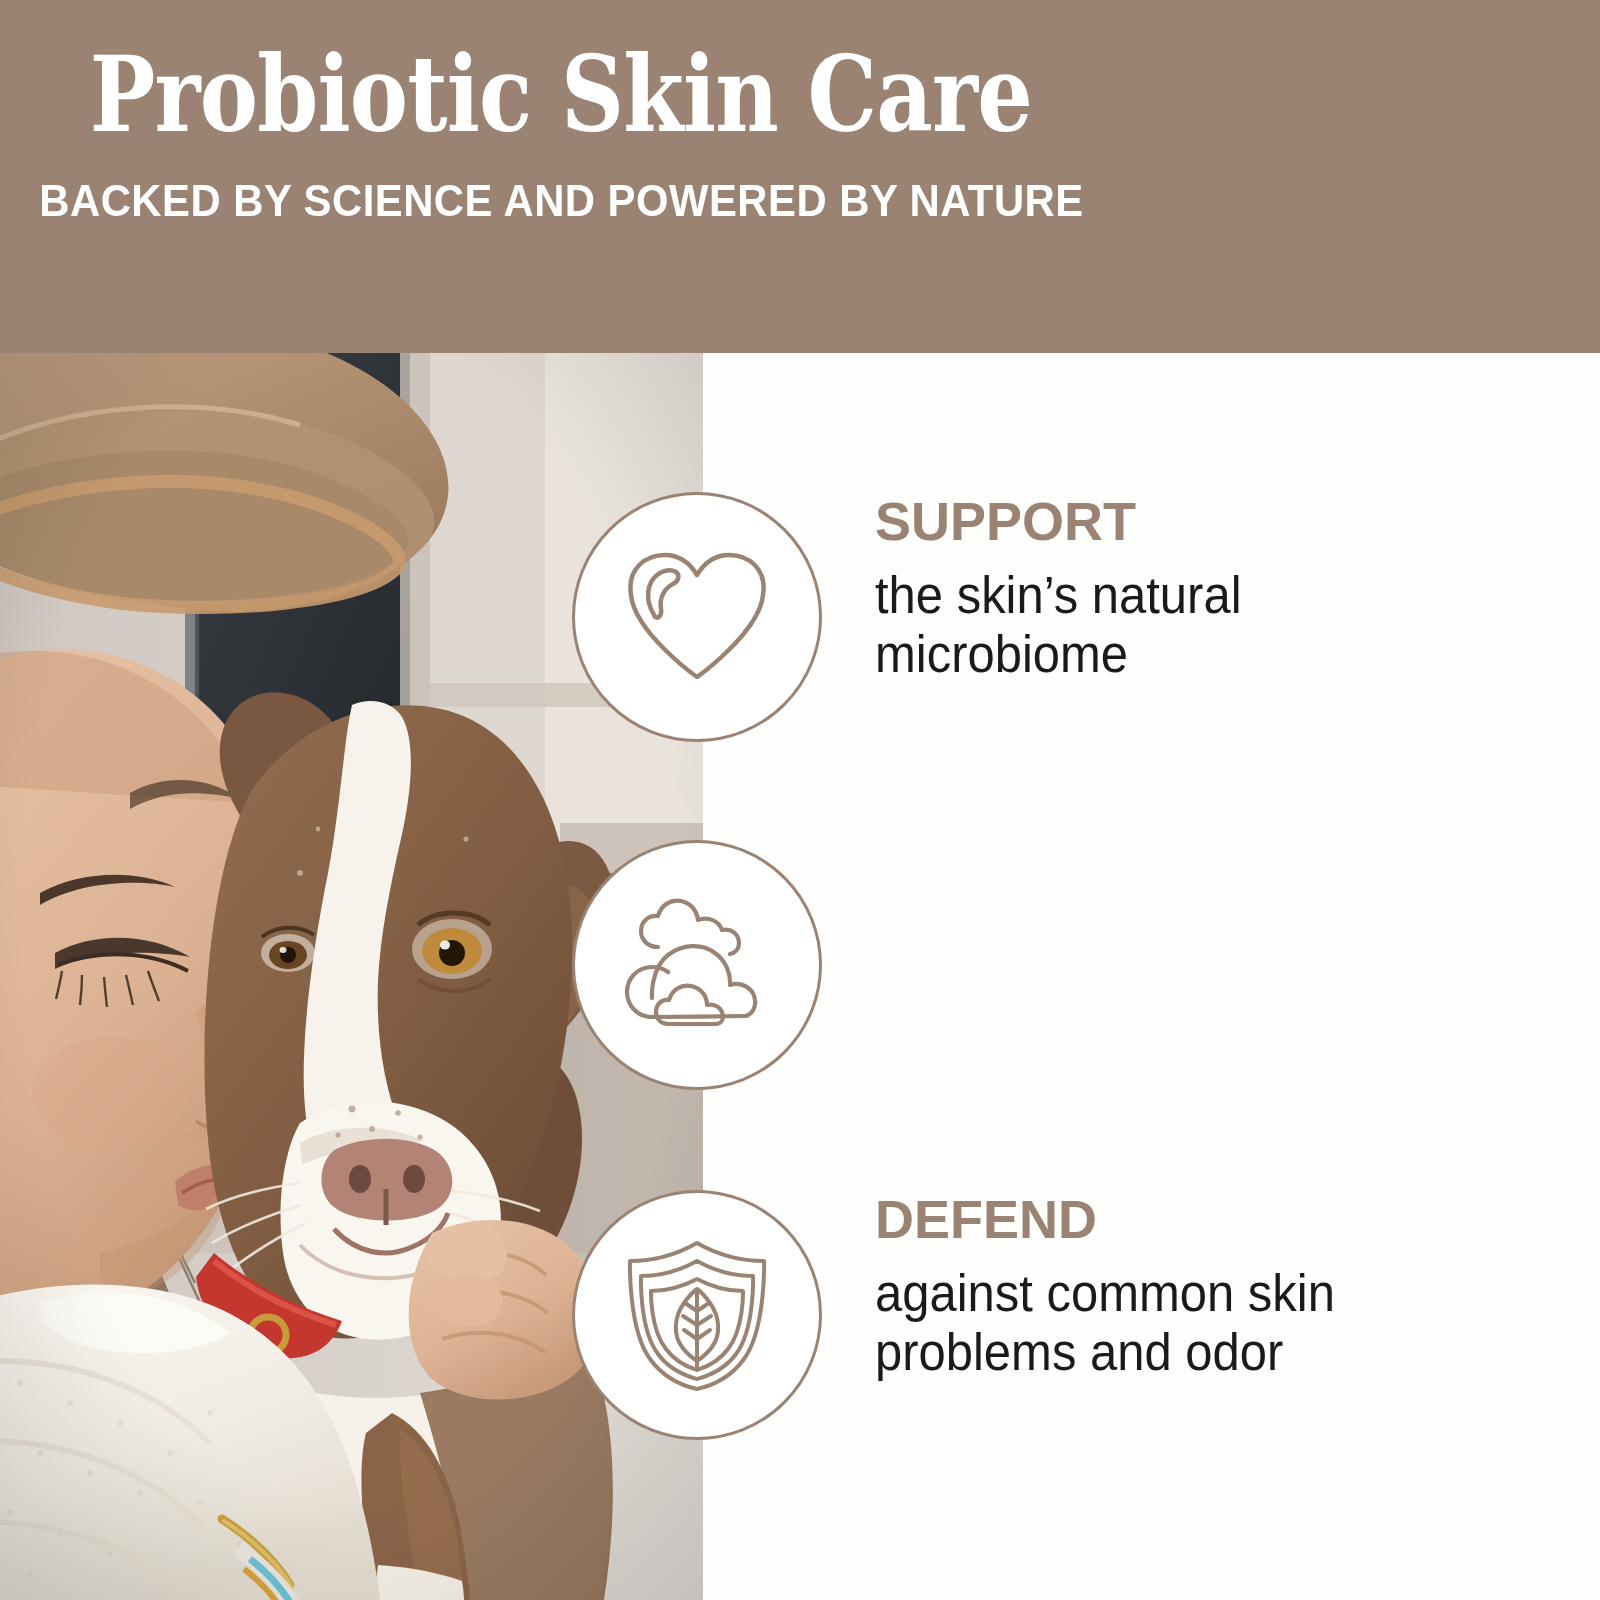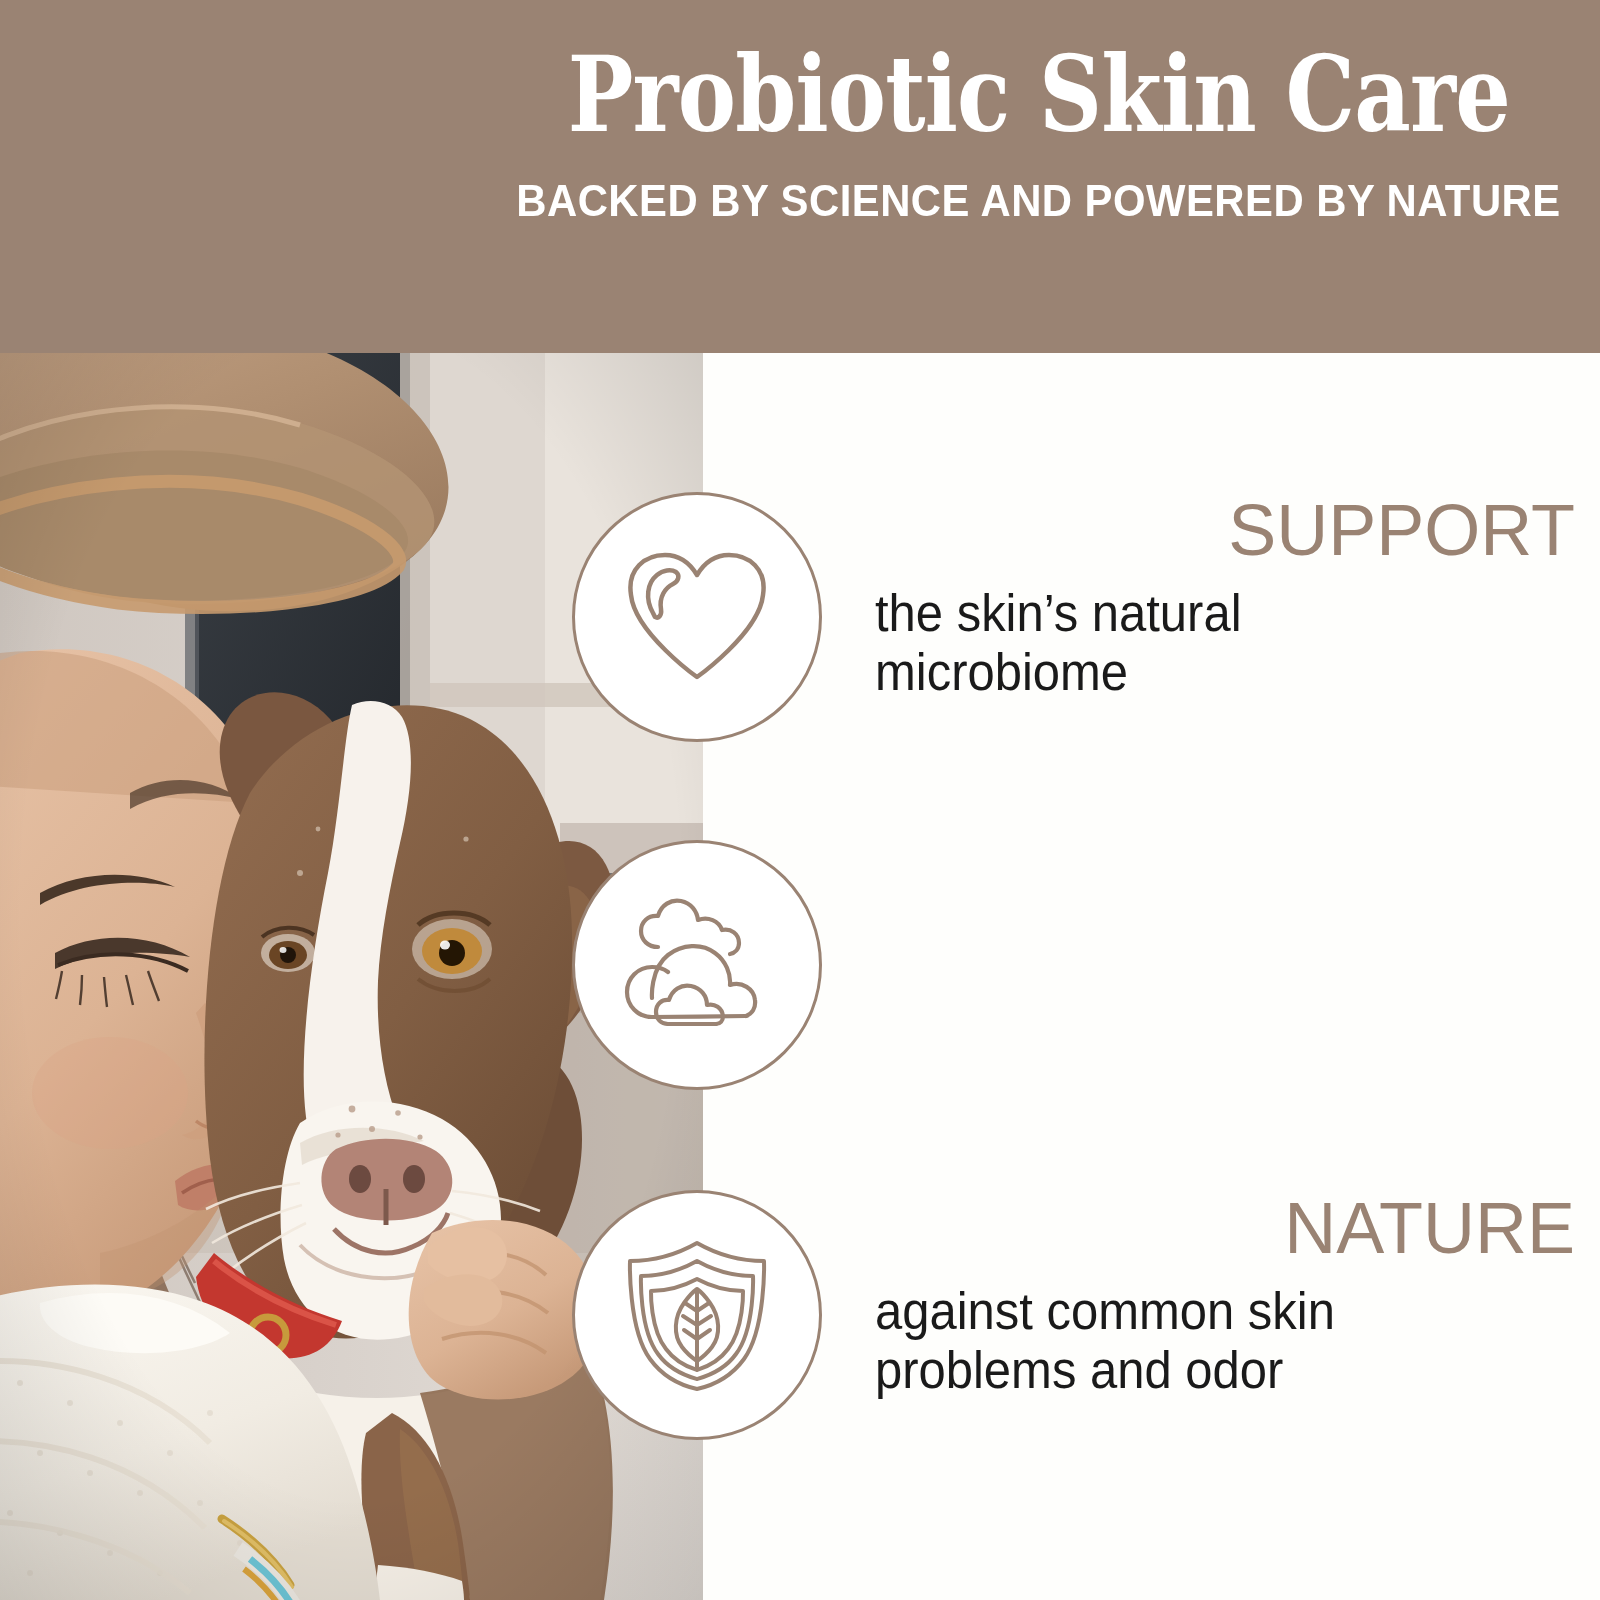--- a/index.html
+++ b/index.html
@@ -19,21 +19,21 @@
   
   .header {
     position: absolute;
     left: 0; top: 0;
     width: 1600px;
     height: 353px;
     background: #9A8373;
     box-sizing: border-box;
     display: flex;
     flex-direction: column;
-    align-items: flex-end;
+    align-items: flex-start;
     justify-content: flex-start;
   }
   .header-title {
     margin-top: 40px;
     font-family: "DejaVu Serif", serif;
     font-weight: bold;
     font-size: 104px;
     line-height: 1.05;
     color: #FFFFFF;
     letter-spacing: -1px;
@@ -103,28 +103,27 @@
   .icon-circle svg { display: block; }
 
   .feature-text {
     position: absolute;
     left: 303px;
     top: 0;
     width: 700px;
   }
   .feature-heading {
     font-family: "Liberation Sans", sans-serif;
-    font-weight: normal;
-    font-size: 72px;
+    font-weight: bold;
+    font-size: 54px;
     line-height: 1;
     color: #9A8373;
     letter-spacing: 0px;
     margin: 0;
     padding-top: 2px;
-    text-align: right;
   }
   .feature-body {
     font-family: "Liberation Sans", sans-serif;
     font-weight: normal;
     font-size: 51px;
     line-height: 1.16;
     color: #1A1A1A;
     margin: 0;
     padding-top: 18px;
     transform: scaleX(0.96);
@@ -495,19 +494,19 @@
           <path d="M75,74 L63,66"></path>
             <path d="M75,74 L87,66"></path>
           <path d="M75,88 L61,79"></path>
             <path d="M75,88 L89,79"></path>
           <path d="M75,102 L62,93"></path>
             <path d="M75,102 L88,93"></path>
         </g>
       </svg>
     </div>
     <div class="feature-text">
-      <div class="feature-heading">NATURE</div>
+      <div class="feature-heading">DEFEND</div>
       <div class="feature-body">against common skin
 problems and odor</div>
     </div>
   </div>
 
 </div>
 
 </body></html>

